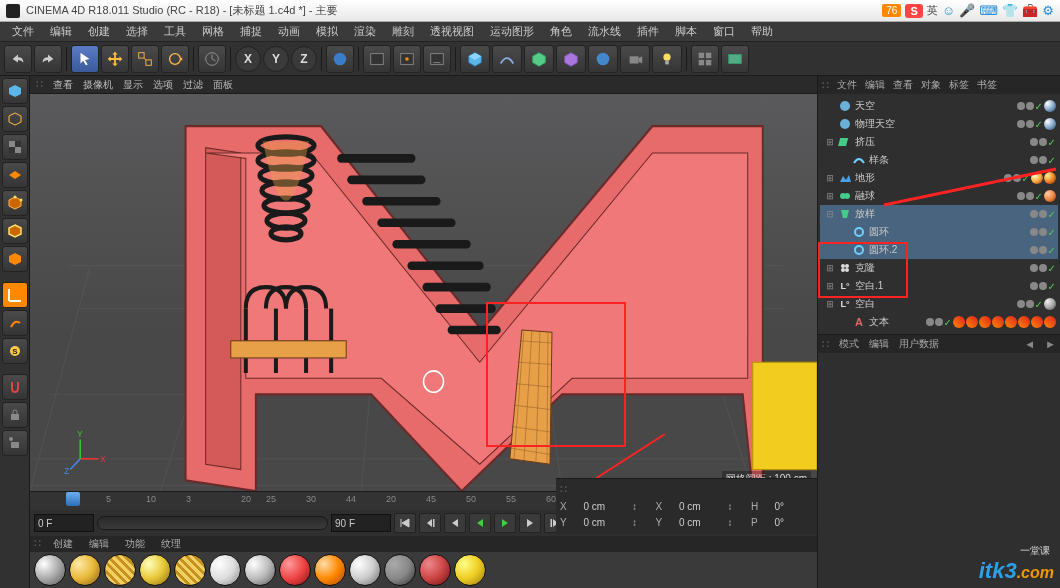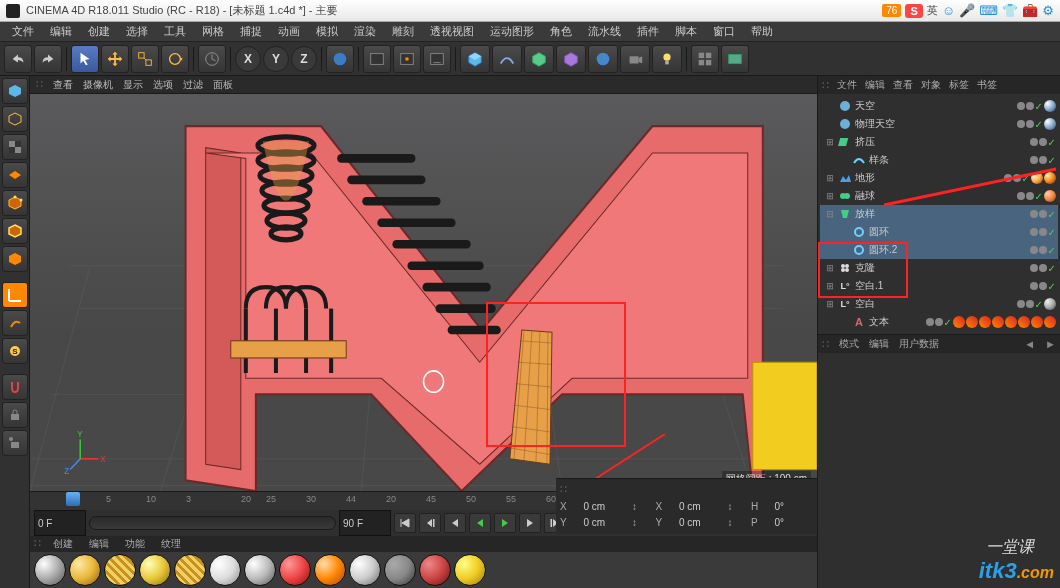--- a/index.html
+++ b/index.html
@@ -37,21 +37,21 @@
 .viewport { flex: 1; position: relative; background: linear-gradient(#5a5a5c 0%, #484848 60%); overflow: hidden; }
 .viewport svg { width: 100%; height: 100%; }
 .viewport-status { position: absolute; bottom: 4px; right: 6px; color: #ddd; font-size: 10px; background: rgba(0,0,0,.3); padding: 1px 4px; }
 .red-box { position: absolute; border: 2px solid #f22; }
 
 .timeline-area { background: #2f2f2f; border-top: 1px solid #1a1a1a; }
 .timeline-ruler { height: 18px; position: relative; background: #333; }
 .timeline-ruler .tick { position: absolute; top: 2px; color: #888; font-size: 9px; }
 .timeline-marker { position: absolute; top: 0; width: 14px; height: 14px; background: #4a90d9; }
 .playbar { height: 26px; display: flex; align-items: center; padding: 0 4px; gap: 3px; background: #2f2f2f; }
-.play-input { width: 52px; height: 18px; background: #222; border: 1px solid #111; color: #ccc; font-size: 10px; padding: 12px 3px; }
+.play-input { width: 60px; height: 18px; background: #222; border: 1px solid #111; color: #ccc; font-size: 10px; padding: 4px 3px; }
 .play-btn { width: 22px; height: 20px; background: #3a3a3a; border: 1px solid #222; border-radius: 2px; display: flex; align-items: center; justify-content: center; }
 .play-btn svg { width: 12px; height: 12px; }
 .mat-tabs { display: flex; height: 16px; background: #262626; }
 .mat-tab { padding: 1px 8px; color: #aaa; font-size: 10px; }
 .mat-row { display: flex; align-items: center; gap: 3px; padding: 2px 4px; flex: 1; }
 .mat-ball { width: 32px; height: 32px; border-radius: 16px; border: 1px solid #111; }
 
 .right-panel { width: 243px; background: #2f2f2f; border-left: 1px solid #1a1a1a; display: flex; flex-direction: column; }
 .obj-tabs { height: 18px; background: #262626; display: flex; align-items: center; padding: 0 4px; gap: 8px; }
 .obj-tab { color: #aaa; font-size: 10px; }
@@ -72,21 +72,21 @@
 .attr-body { padding: 6px; }
 
 .coords-panel { position: absolute; bottom: 54px; left: 556px; right: 243px; height: 56px; background: #2a2a2a; border-top: 1px solid #1a1a1a; padding: 2px 4px; }
 .coords-row { display: flex; gap: 10px; align-items: center; height: 16px; }
 .coord-lbl { color: #aaa; font-size: 10px; width: 16px; }
 .coord-val { color: #ccc; font-size: 10px; width: 46px; }
 .coord-icons { display: flex; gap: 6px; padding: 2px 0;}
 
 .watermark { position: absolute; bottom: 4px; right: 6px; font-size: 22px; font-weight: bold; font-style: italic; color: #2aa0e8; }
 .watermark .com { color: #f39800; font-size: 16px; }
-.watermark-sub { position: absolute; bottom: 30px; right: 26px; color: #ddd; font-size: 16px; font-style: italic; }
+.watermark-sub { position: absolute; bottom: 30px; right: 10px; color: #ddd; font-size: 10px; }
 
 .red-diag { position: absolute; pointer-events: none; }
 </style>
 </head>
 <body>
 
 <div class="titlebar">
   <div class="titlebar-icon"></div>
   <span class="titlebar-text">CINEMA 4D R18.011 Studio (RC - R18) - [未标题 1.c4d *] - 主要</span>
   <div class="titlebar-right">

